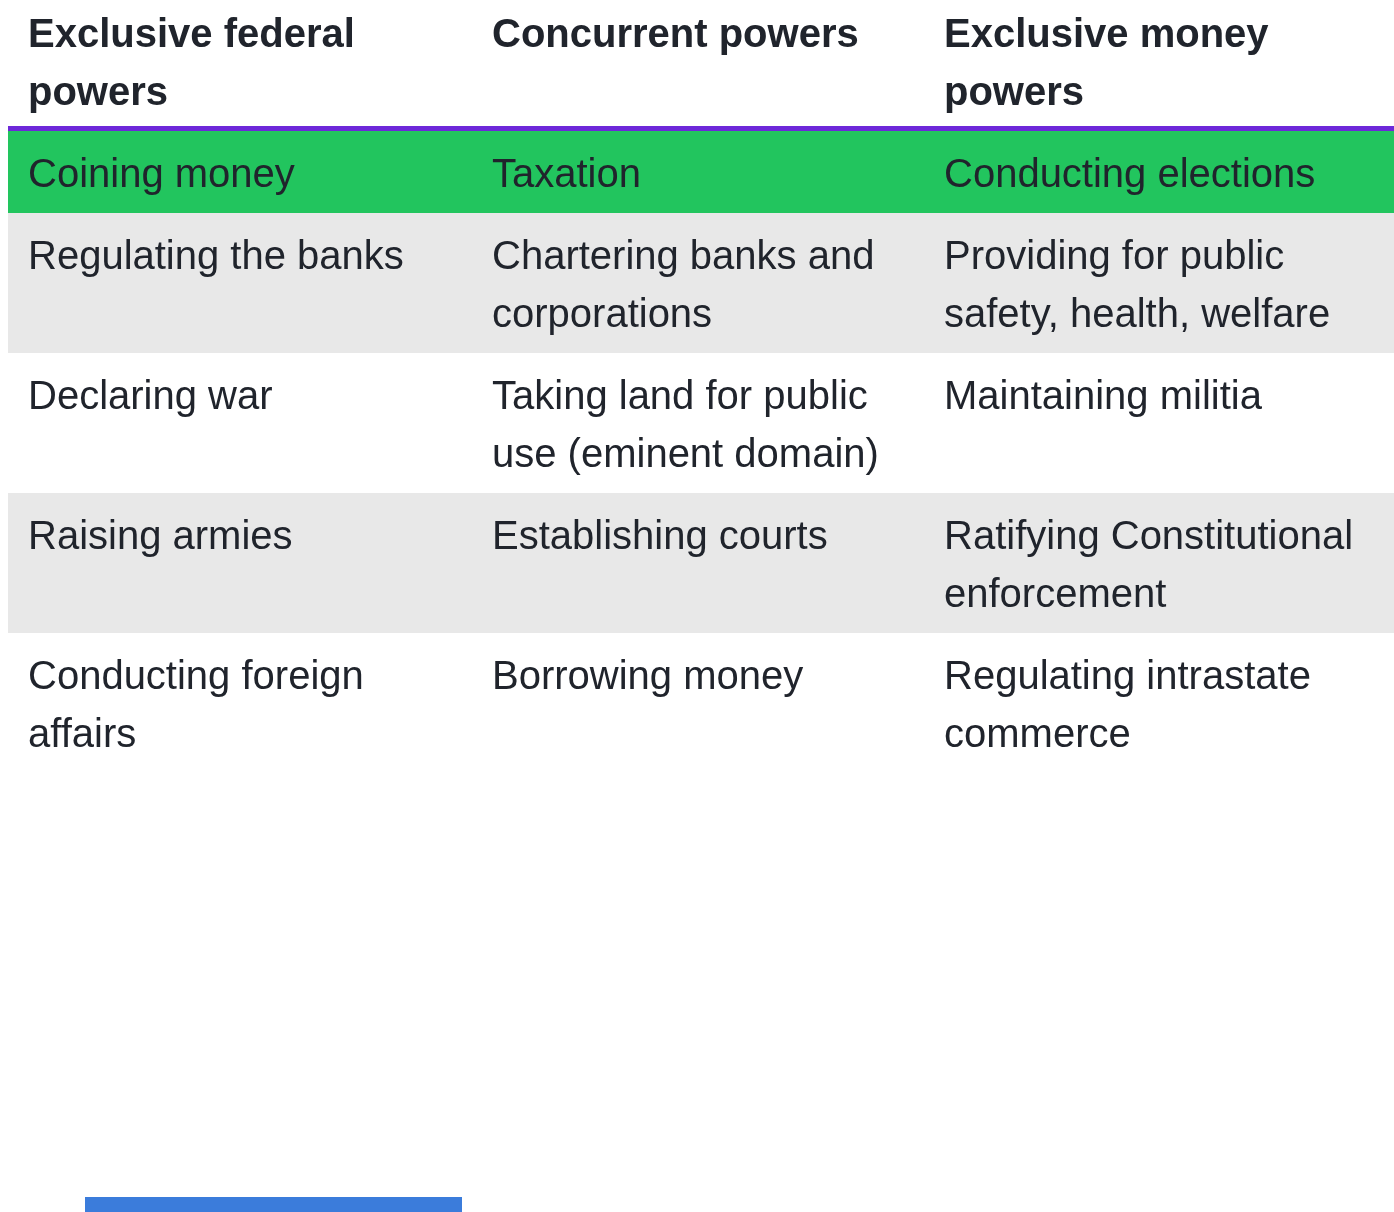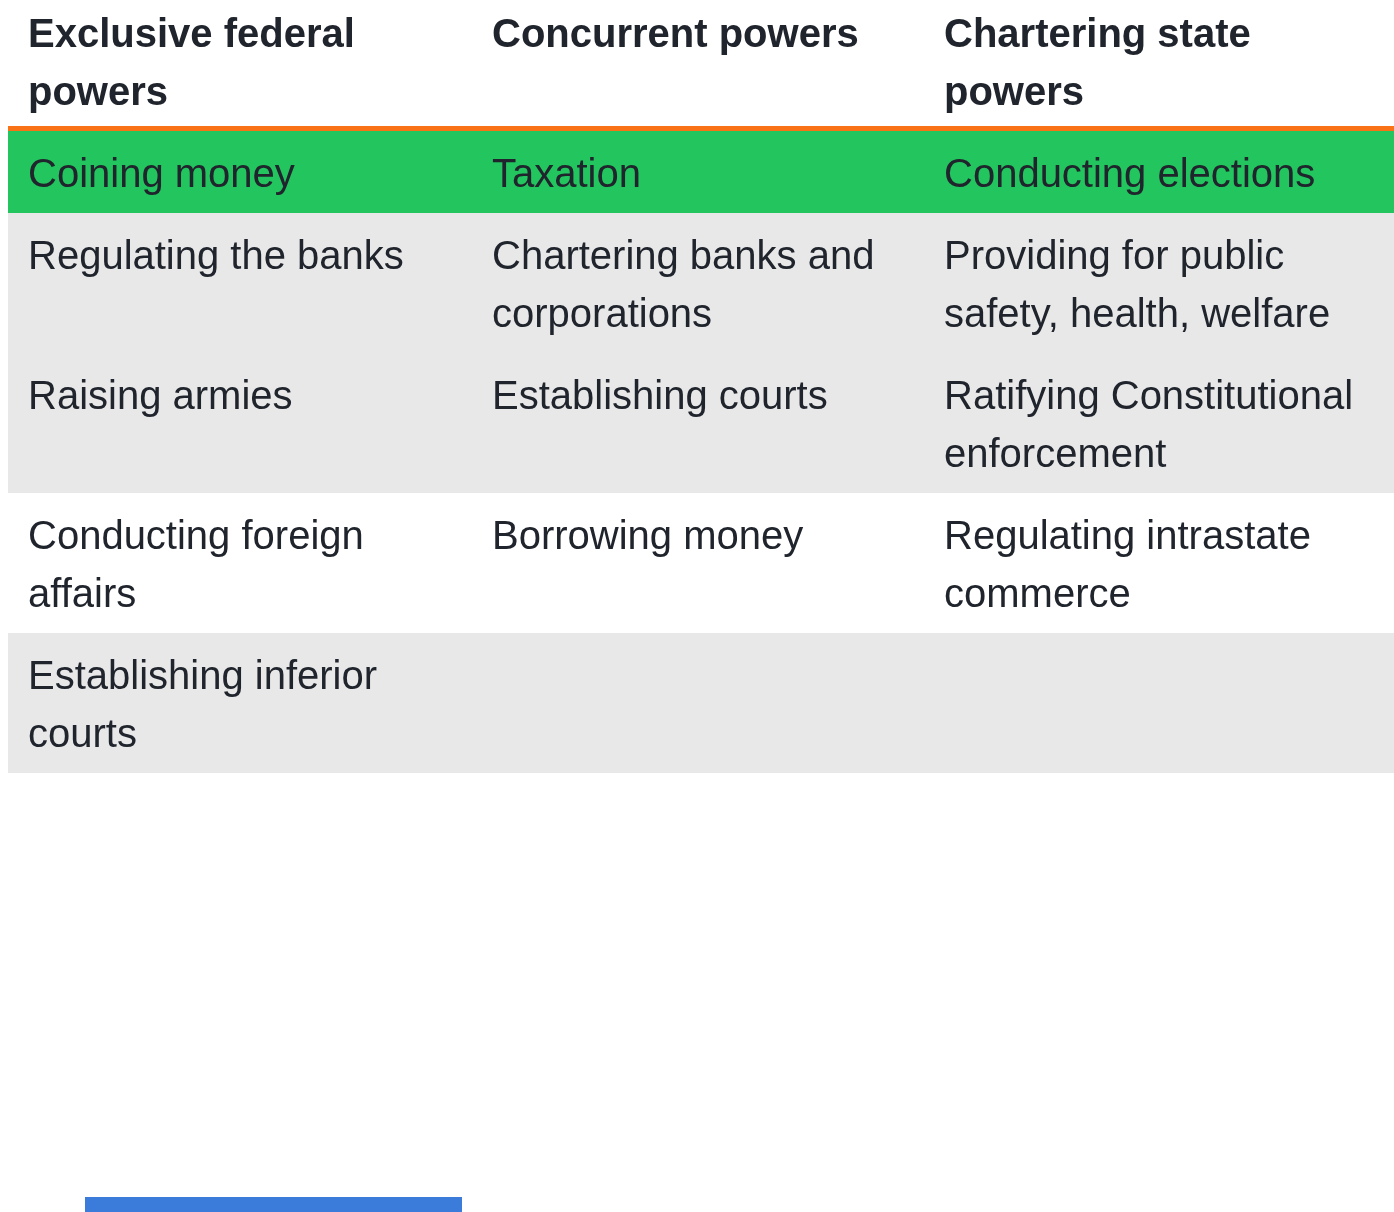--- a/index.html
+++ b/index.html
@@ -35,21 +35,21 @@
     padding: 13px 10px 11px 28px;
     font-weight: normal;
     word-wrap: break-word;
   }
   th:first-child, td:first-child { padding-left: 20px; }
   thead th {
     font-weight: bold;
     padding-top: 4px;
     padding-bottom: 6px;
   }
-  thead tr { border-bottom: 5px solid #f97316; }
+  thead tr { border-bottom: 5px solid #6d28d9; }
   tbody tr.shade { background: #e8e8e8; }
   .accent-bar {
     position: absolute;
     left: 85px;
     top: 1197px;
     width: 377px;
     height: 15px;
     background: #3b7cdb;
   }
 </style>
@@ -61,47 +61,47 @@
   <table class="powers">
     <colgroup>
       <col class="c1">
         <col class="c2">
         <col class="c3">
     </colgroup>
     <thead>
       <tr>
         <th>Exclusive federal powers</th>
         <th>Concurrent powers</th>
-        <th>Chartering state powers</th>
+        <th>Exclusive money powers</th>
       </tr>
     </thead>
     <tbody>
       <tr class="shade" style="background-color: #22c55e;">
         <td>Coining money</td>
         <td>Taxation</td>
         <td>Conducting elections</td>
       </tr>
       <tr class="shade" style="background-color: rgb(232, 232, 232);">
         <td>Regulating the banks</td>
         <td>Chartering banks and corporations</td>
         <td>Providing for public safety, health, welfare</td>
       </tr>
+      <tr>
+        <td>Declaring war</td>
+        <td>Taking land for public use (eminent domain)</td>
+        <td>Maintaining militia</td>
+      </tr>
       <tr class="shade" style="background-color: rgb(232, 232, 232); padding-left: 24px;">
         <td>Raising armies</td>
         <td>Establishing courts</td>
         <td>Ratifying Constitutional enforcement</td>
       </tr>
       <tr>
         <td>Conducting foreign affairs</td>
         <td>Borrowing money</td>
         <td>Regulating intrastate commerce</td>
       </tr>
-      <tr class="shade" style="background-color: rgb(232, 232, 232);">
-        <td>Establishing inferior courts</td>
-        <td></td>
-        <td></td>
-      </tr>
     </tbody>
   </table>
 
   <div class="accent-bar" style="background-color: rgb(59, 124, 219);"></div>
 
 </div>
 
 </body></html>

